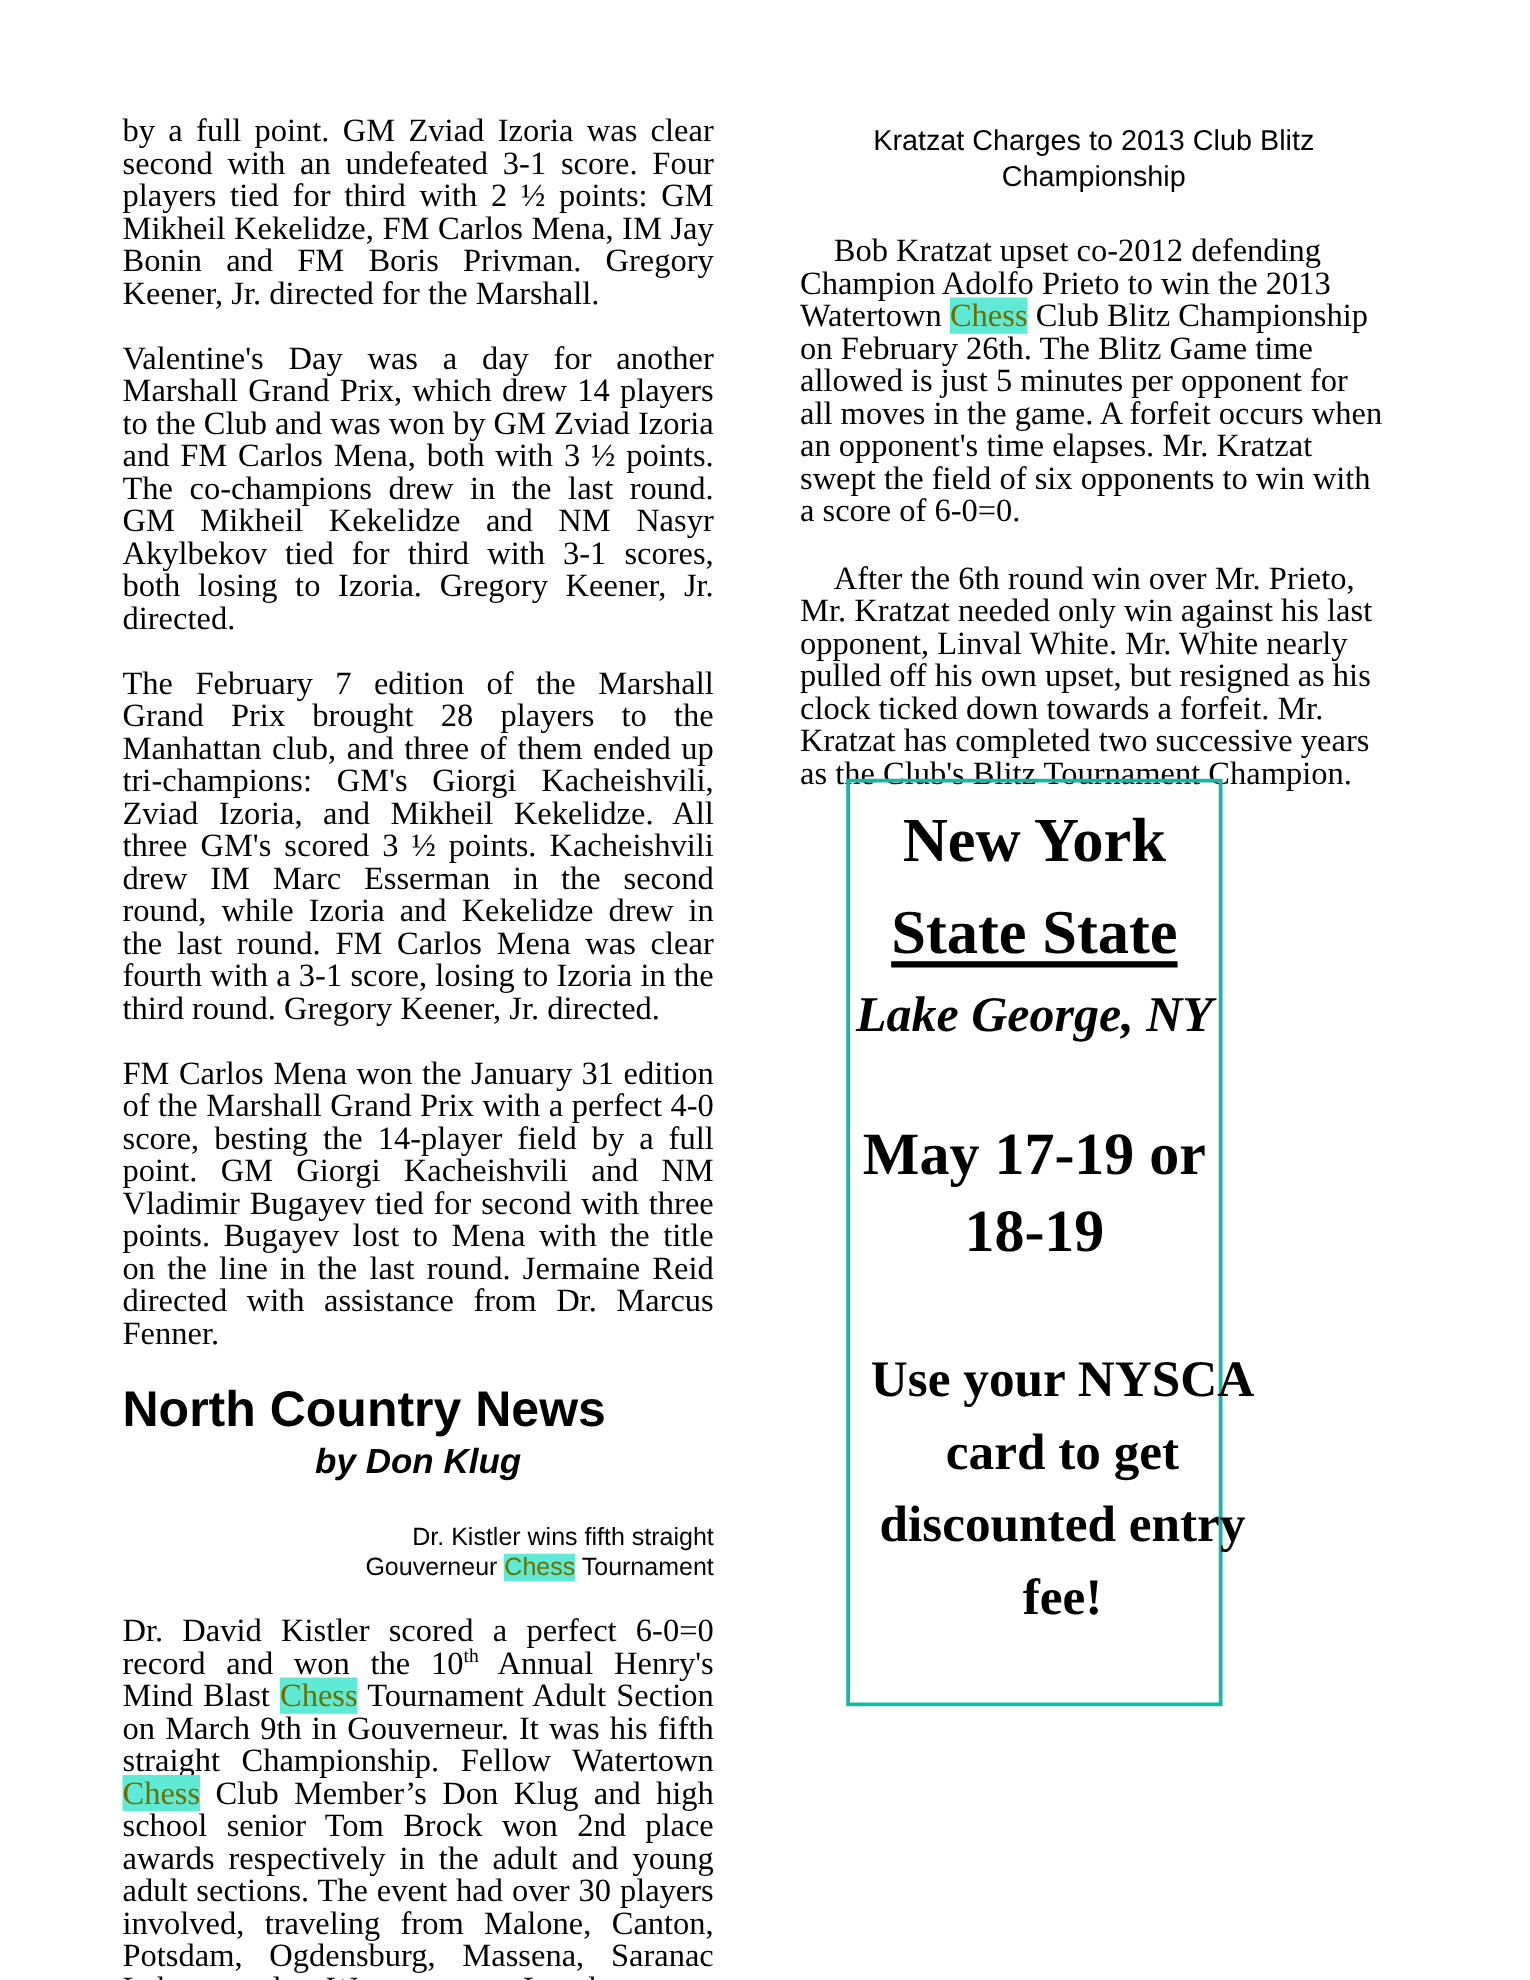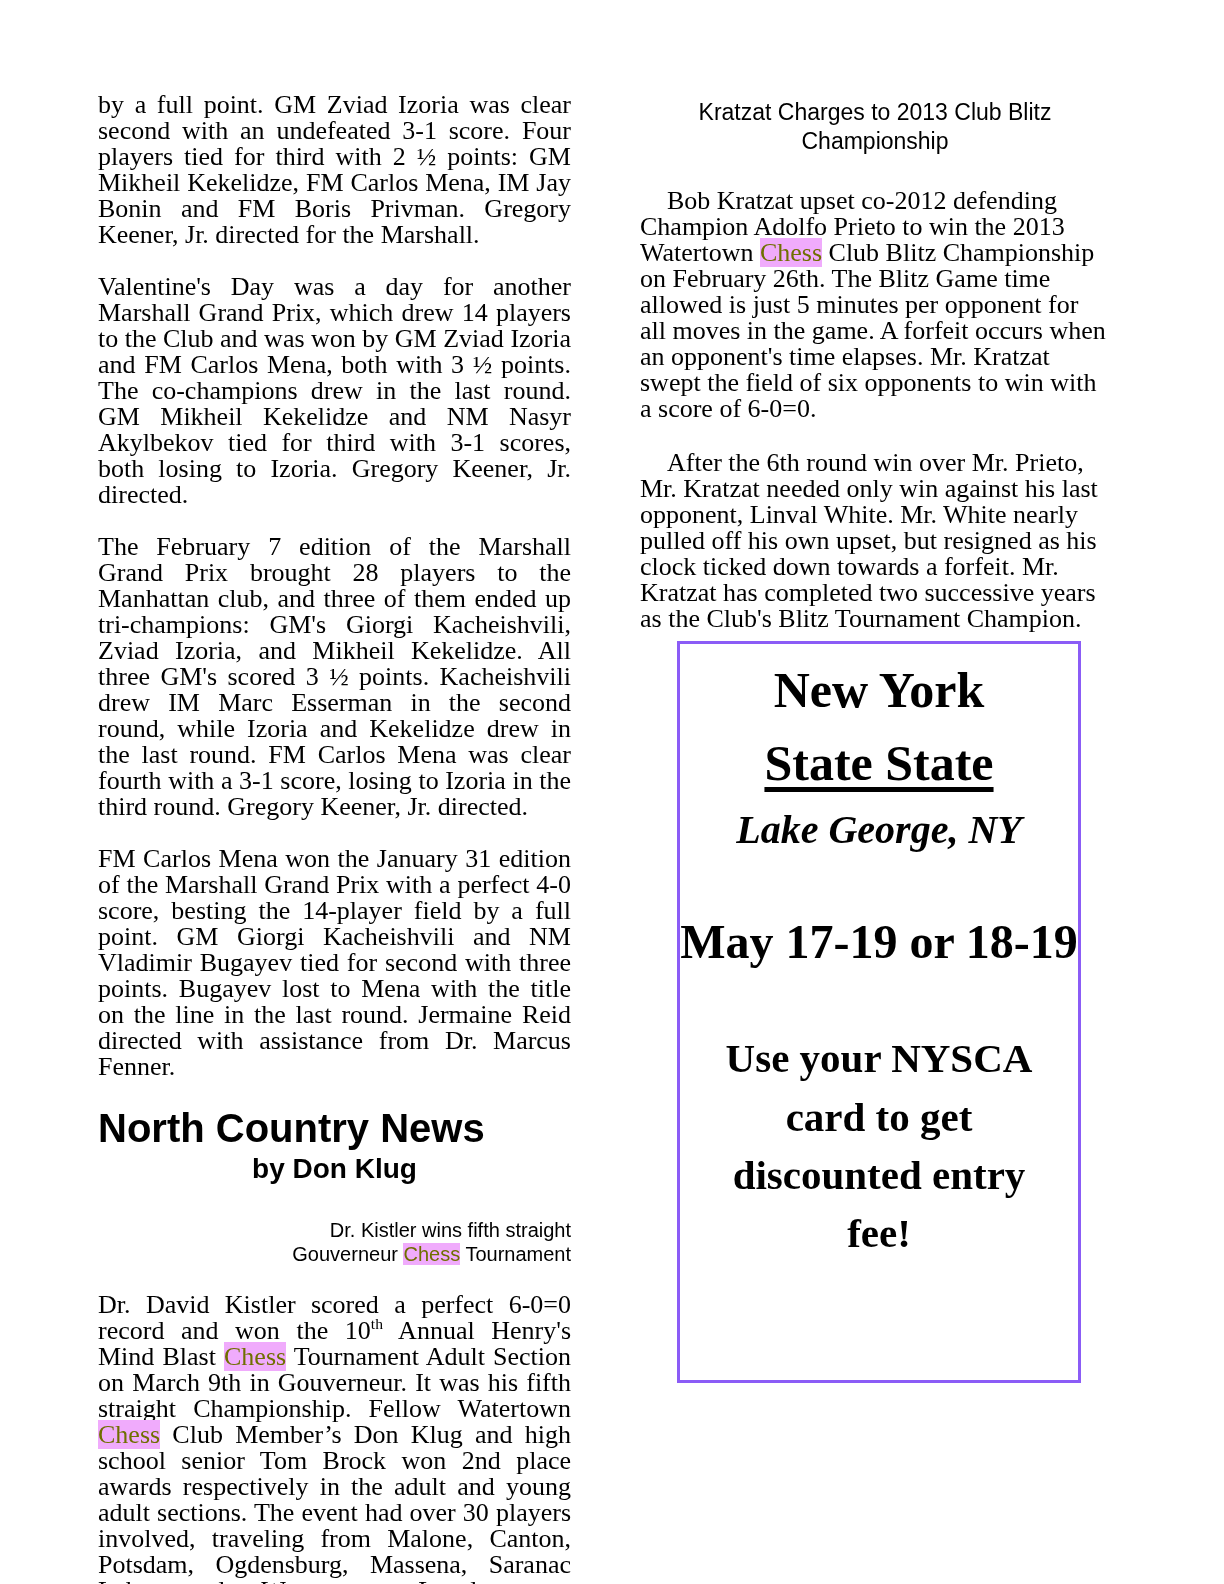--- a/index.html
+++ b/index.html
@@ -16,61 +16,62 @@
   .col-right { left:640px; width:470px; }
 
   p.body {
     font-size:26px;
     line-height:26px;
     margin:0 0 26px 0;
   }
   .just { text-align:justify; }
   .col-right p.body { text-indent:27px; margin-bottom:28px; }
 
-  .hl { background:#f0abfc; color:#6f6f00; }
+  .hl { background:#5eead4; color:#6f6f00; }
   .sup { vertical-align:super; font-size:0.6em; line-height:0; }
 
   .kratzat-heading {
     font-family:"Liberation Sans", sans-serif;
     font-weight:normal;
     font-size:23px;
     line-height:1.25;
     text-align:center;
     margin:6px 0 32px 0;
   }
   .nc-title {
     font-family:"Liberation Sans", sans-serif;
     font-weight:bold;
     font-size:40px;
     line-height:1.1;
     margin:16px 0 2px 0;
   }
   .byline {
     font-family:"Liberation Sans", sans-serif;
     font-weight:bold;
+    font-style:italic;
     font-size:28px;
     line-height:1.2;
     text-align:center;
     margin:0 0 32px 0;
   }
   .kistler-heading {
     font-family:"Liberation Sans", sans-serif;
     font-weight:normal;
     font-size:20px;
     line-height:1.2;
     text-align:right;
     margin:0 0 26px 0;
   }
 
   .ad-box {
     position:absolute;
-    left:677px; top:641px;
-    width:404px; height:742px;
+    left:677px; top:623px;
+    width:301px; height:742px;
     box-sizing:border-box;
-    border:3px solid #8b5cf6;
+    border:3px solid #14b8a6;
     text-align:center;
     font-weight:bold;
     padding-top:10px;
   }
   .ad-title { font-size:50px; line-height:1.45; }
   .ad-title-underline { text-decoration:underline; text-decoration-thickness:5px; text-underline-offset:7px; }
   .ad-location { font-style:italic; font-size:40px; line-height:1.25; margin-top:6px;text-align:center; }
   .ad-dates { font-size:48px; line-height:1.3; margin-top:56px; }
   .ad-promo { font-size:41px; line-height:1.42; margin:56px auto 0 auto; width:340px; }
 </style>

